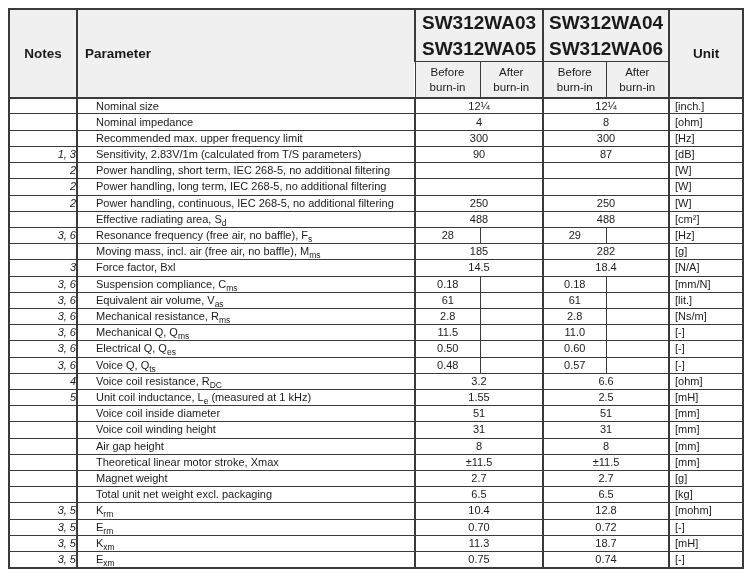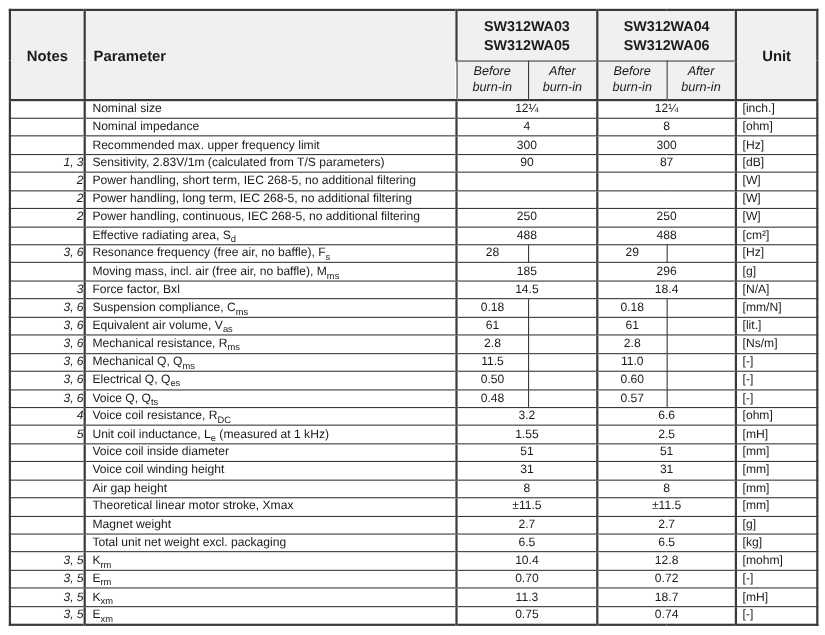--- a/index.html
+++ b/index.html
@@ -39,49 +39,48 @@
   tr.hrow1 { height: 46px; }
   tr.hrow2 { height: 36px; }
   .h-notes, .h-param, .h-unit {
     font-size: 13.5px;
     border-bottom-width: 2px;
   }
   .h-param { text-align: left; padding-left: 7px; }
   .h-notes { border-right-width: 2px; }
   .h-unit  { border-left-width: 2px; margin-top: 36px; }
   .h-group {
-    font-size: 13px;
+    font-size: 19px;
     line-height: 1.35;
     border-bottom-width: 1.3px;
   }
   .h-group.g1 { border-right-width: 2px; border-left-width: 2px; }
   .h-group.g2 { border-right-width: 2px; }
   .h-sub {
     font-size: 11.5px;
     font-weight: normal;
     line-height: 1.3;
     border-bottom-width: 2px;
-    font-style: italic;
   }
   .h-sub.s2 { border-right-width: 2px; }
   tbody td {
     font-size: 11px;
     text-align: center;
     vertical-align: middle;
     height: 15px;
     line-height: 13px;
   }
   .c-notes {
     font-style: italic;
     border-right-width: 2px;
     text-align: right;
   }
   .c-param {
     text-align: left;
-    padding-left: 6px;
+    padding-left: 18px;
     border-right-width: 2px;
   }
   .c-param sub, .c-param .p-sub {
     font-size: 8.5px;
     line-height: 0;
   }
   .c-g1, .c-g1a { border-right-width: 2px; }
   .c-unit {
     text-align: left;
     padding-left: 5px;
@@ -199,21 +198,21 @@
           <td class="c-val c-g1b">28</td>
           <td class="c-val c-g1a"></td>
           <td class="c-val c-g2b">29</td>
           <td class="c-val c-g2a"></td>
           <td class="c-unit">[Hz]</td>
         </tr>
         <tr>
           <td class="c-notes"></td>
           <td class="c-param"><span>Moving mass, incl. air (free air, no baffle), M</span><sub class="p-sub">ms</sub></td>
           <td class="c-val c-g1" colspan="2">185</td>
-          <td class="c-val c-g2" colspan="2">296</td>
+          <td class="c-val c-g2" colspan="2">282</td>
           <td class="c-unit">[g]</td>
         </tr>
         <tr>
           <td class="c-notes">3</td>
           <td class="c-param"><span>Force factor, Bxl</span></td>
           <td class="c-val c-g1" colspan="2">14.5</td>
           <td class="c-val c-g2" colspan="2">18.4</td>
           <td class="c-unit">[N/A]</td>
         </tr>
         <tr>

